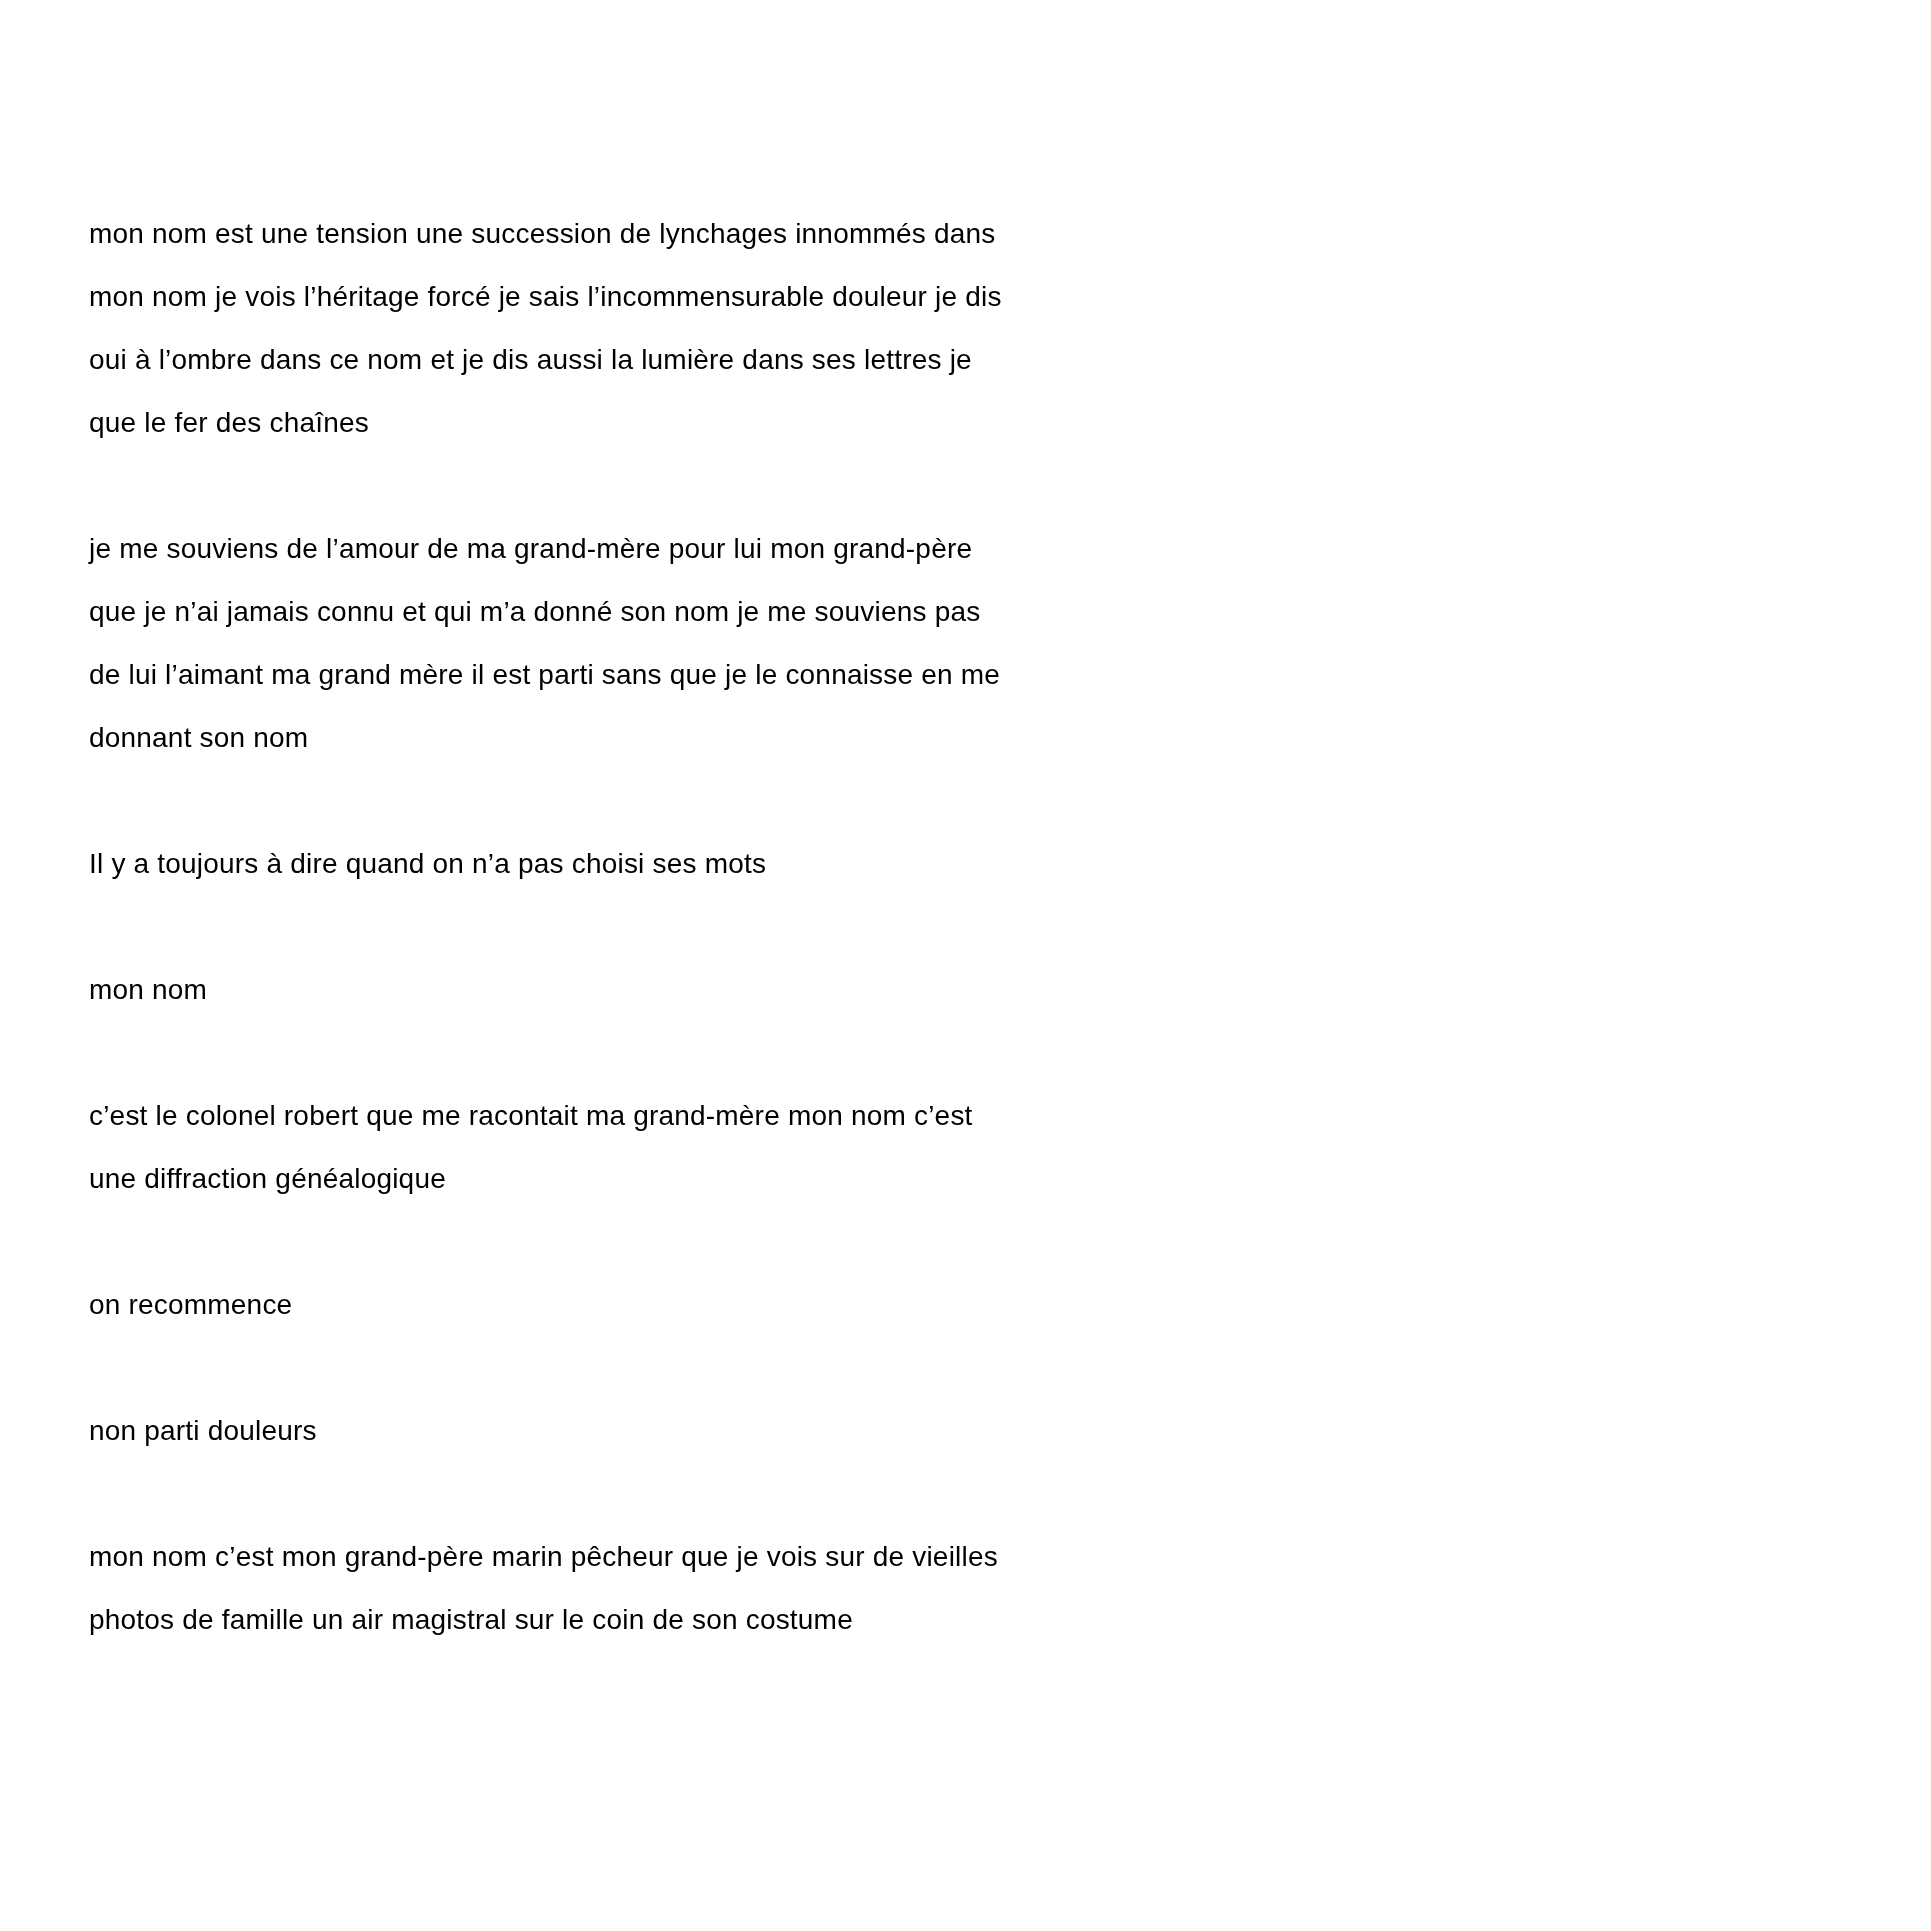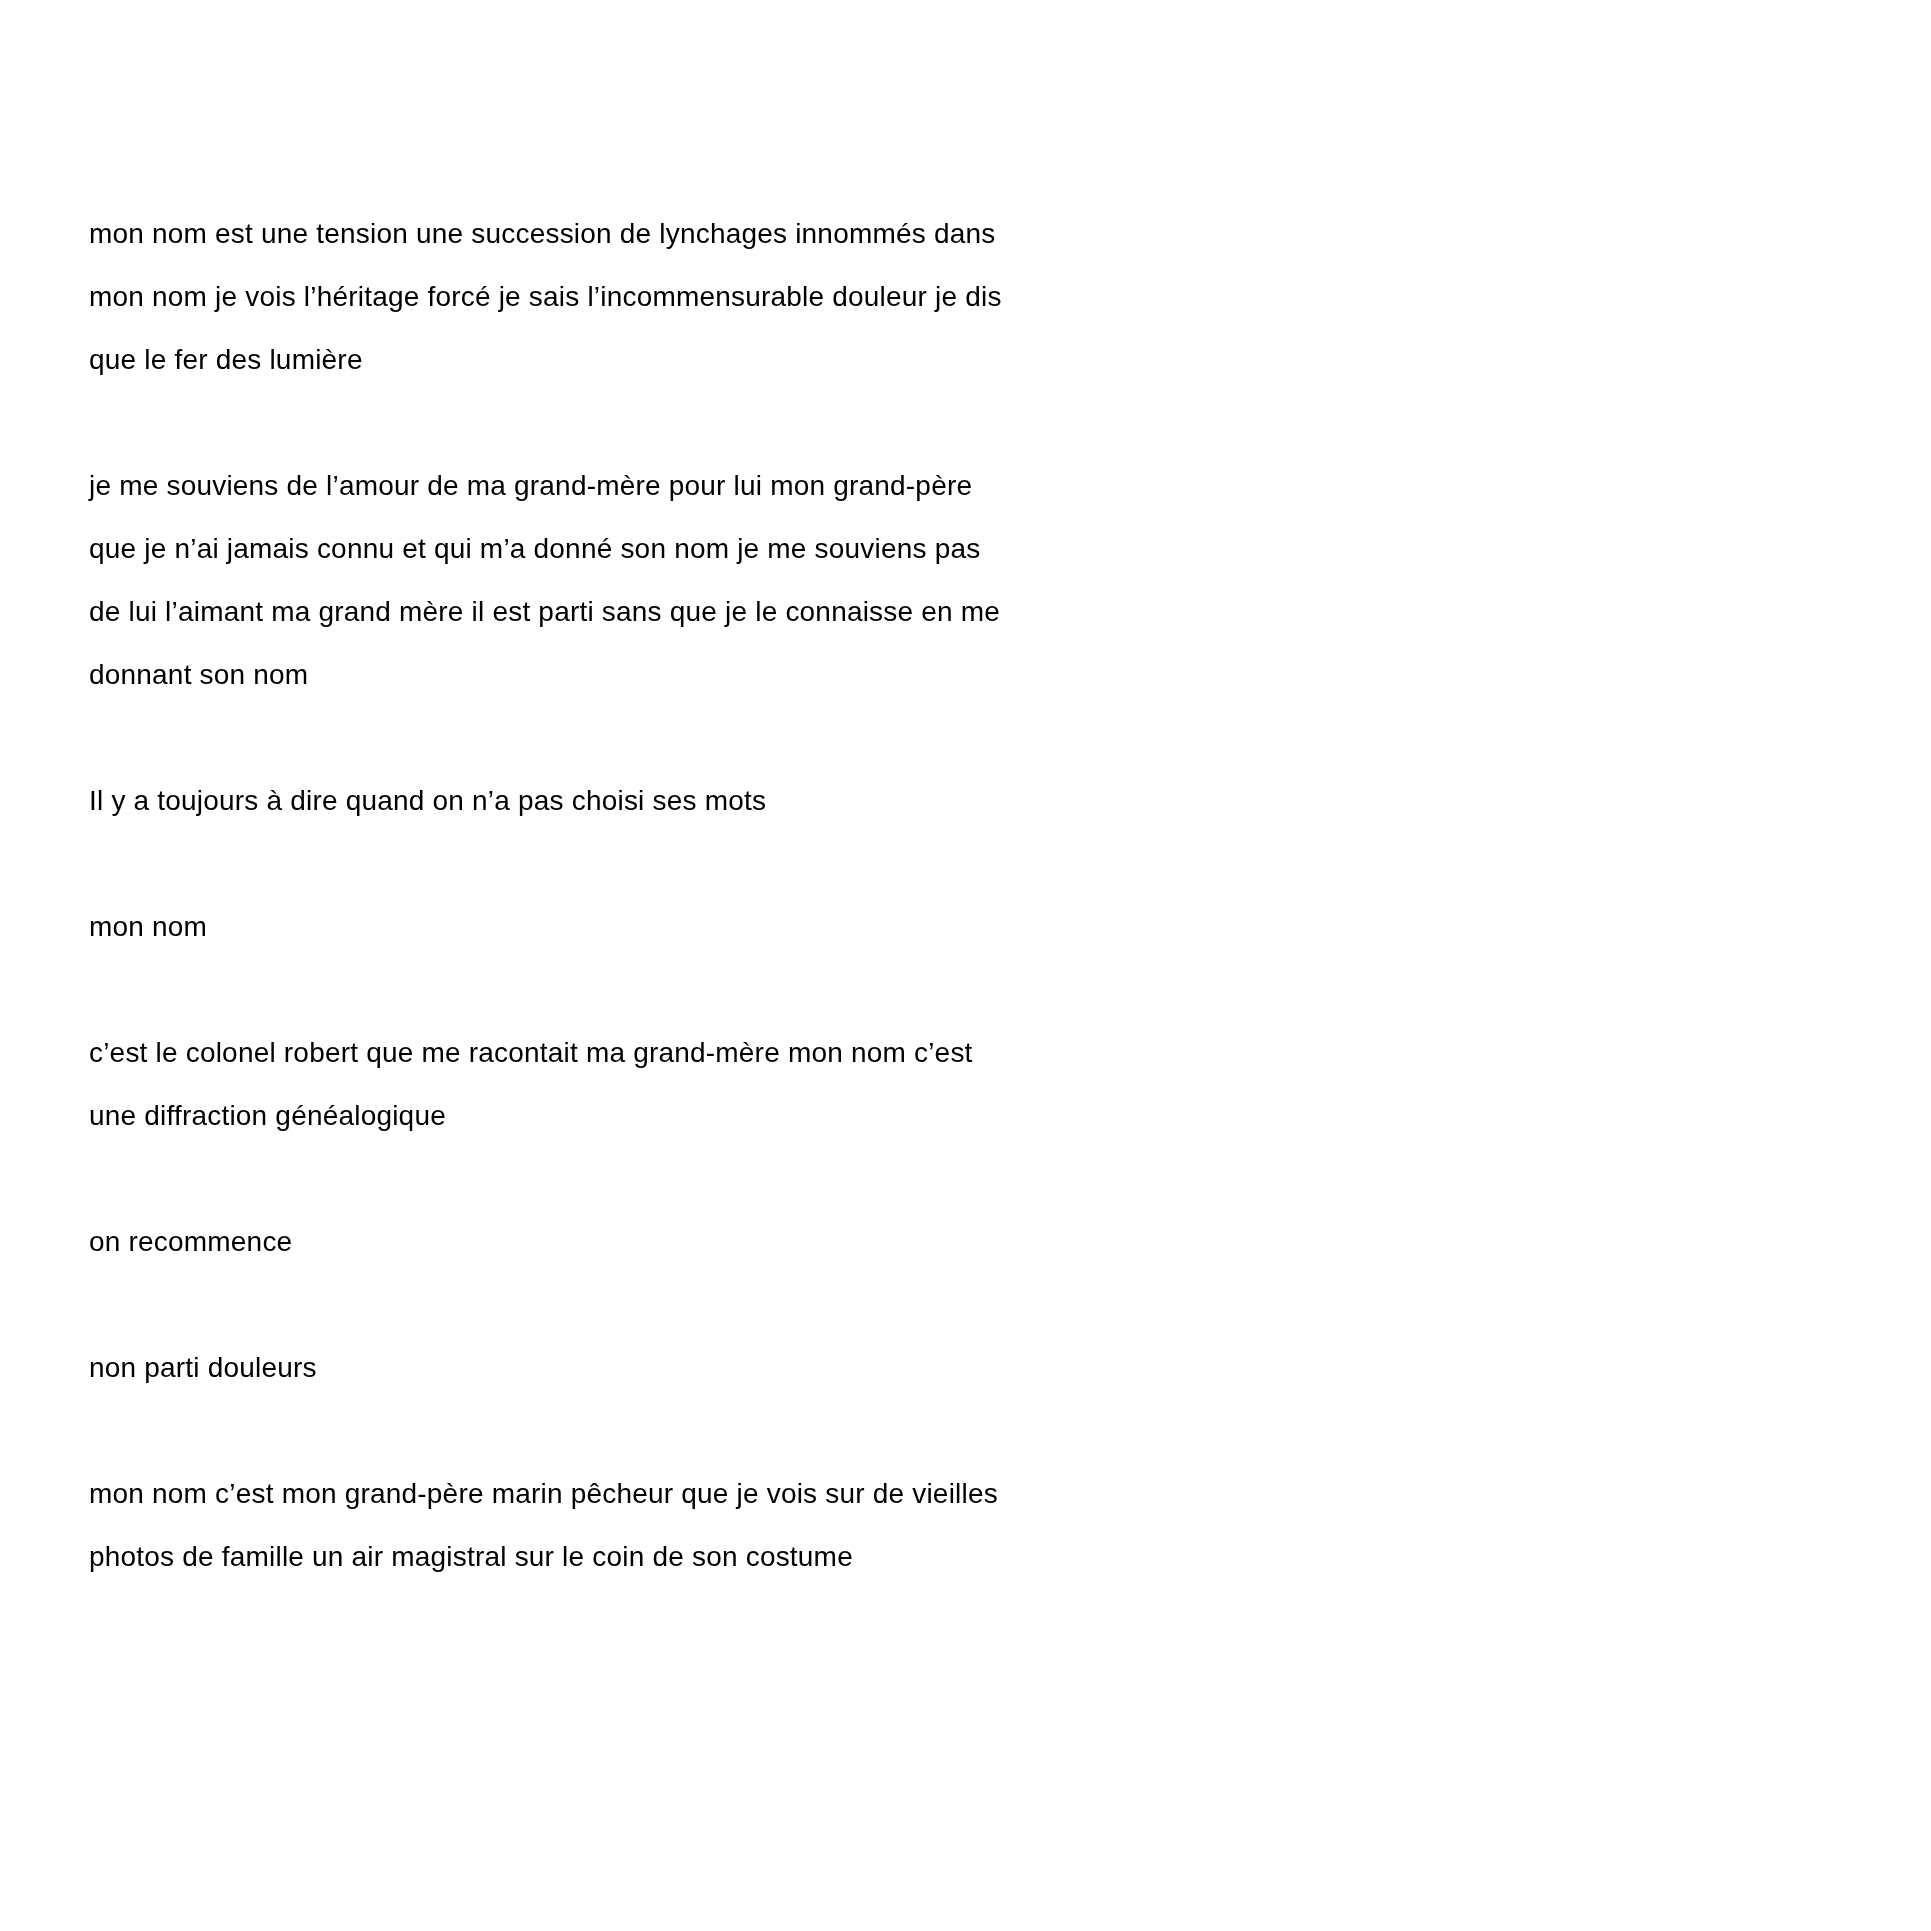--- a/index.html
+++ b/index.html
@@ -35,21 +35,22 @@
   }
 </style>
 </head>
 <body>
 
 <div class="page">
   <div id="poem-body">
       <div class="paragraph">
         <div class="text-line">mon nom est une tension une succession de lynchages innommés dans</div>
         <div class="text-line">mon nom je vois l’héritage forcé je sais l’incommensurable douleur je dis</div>
-        <div class="text-line">que le fer des lumière</div>
+        <div class="text-line">oui à l’ombre dans ce nom et je dis aussi la lumière dans ses lettres je</div>
+        <div class="text-line">que le fer des chaînes</div>
       </div>
       <div class="paragraph">
         <div class="text-line">je me souviens de l’amour de ma grand-mère pour lui mon grand-père</div>
         <div class="text-line">que je n’ai jamais connu et qui m’a donné son nom je me souviens pas</div>
         <div class="text-line">de lui l’aimant ma grand mère il est parti sans que je le connaisse en me</div>
         <div class="text-line">donnant son nom</div>
       </div>
       <div class="paragraph">
         <div class="text-line">Il y a toujours à dire quand on n’a pas choisi ses mots</div>
       </div>

